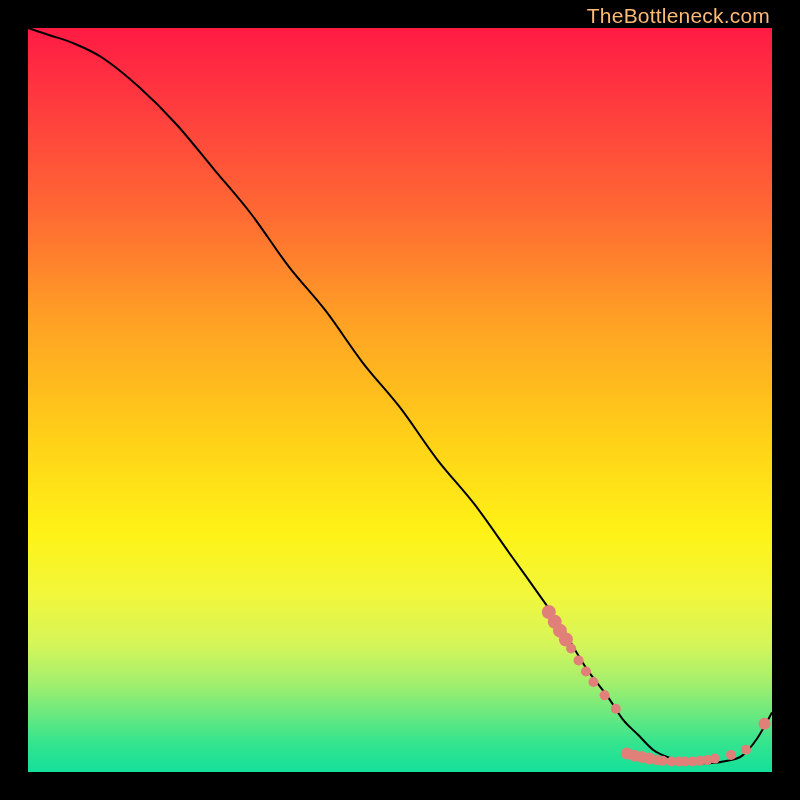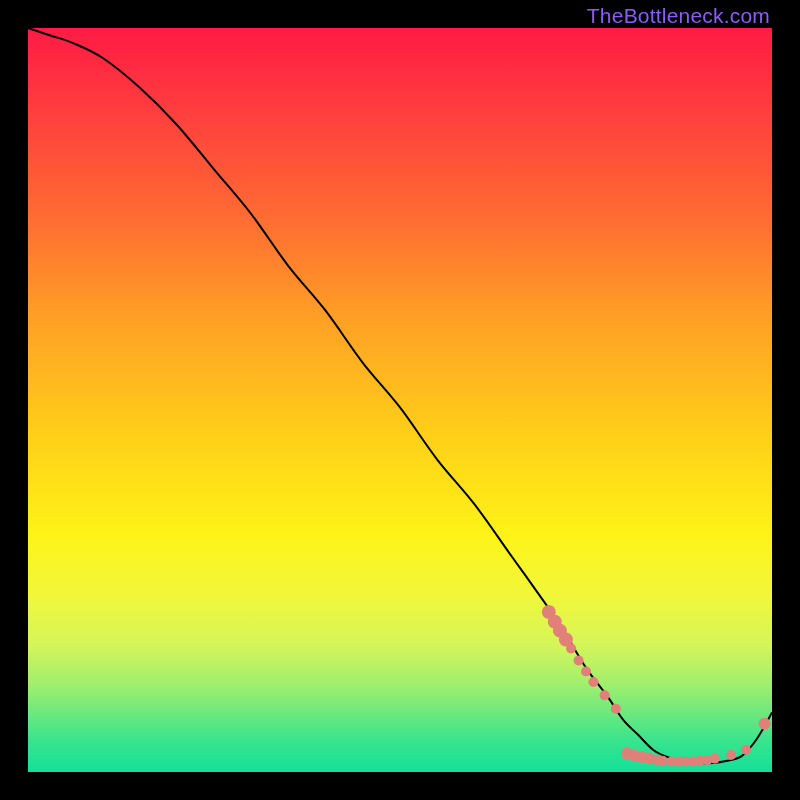--- a/index.html
+++ b/index.html
@@ -36,21 +36,21 @@
       #a3ef6d 88%,
       #6de97e 92%,
       #36e48e 96%,
       #13e09a 100%
     );
   }
   .watermark {
     position: absolute;
     top: 4px;
     right: 30px;
-    color: #8b5cf6;
+    color: #fdba74;
     font-size: 21px;
     letter-spacing: 0.2px;
     font-weight: 400;
     user-select: none;
   }
   svg.curve {
     position: absolute;
     left: 0;
     top: 0;
     width: 744px;

